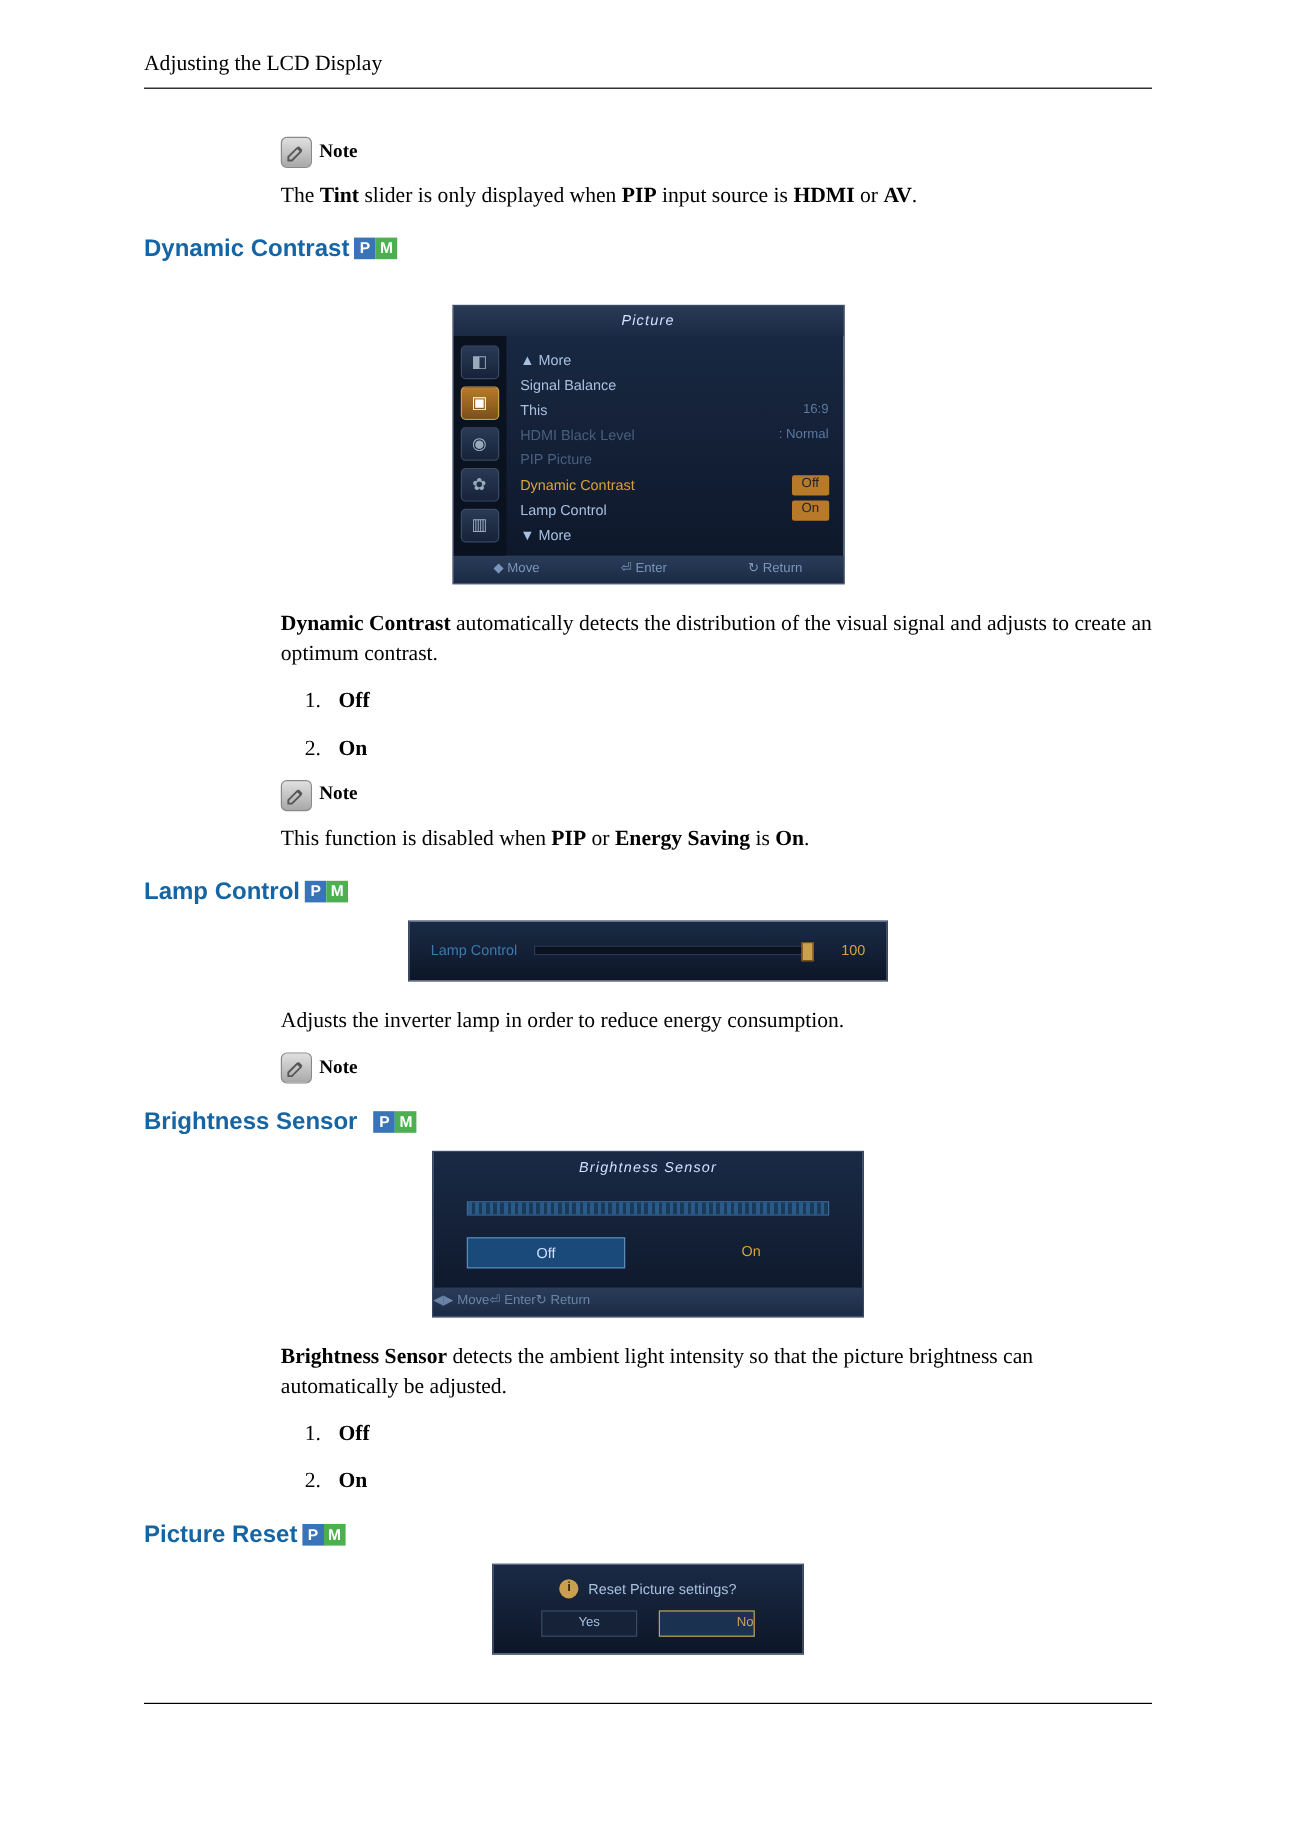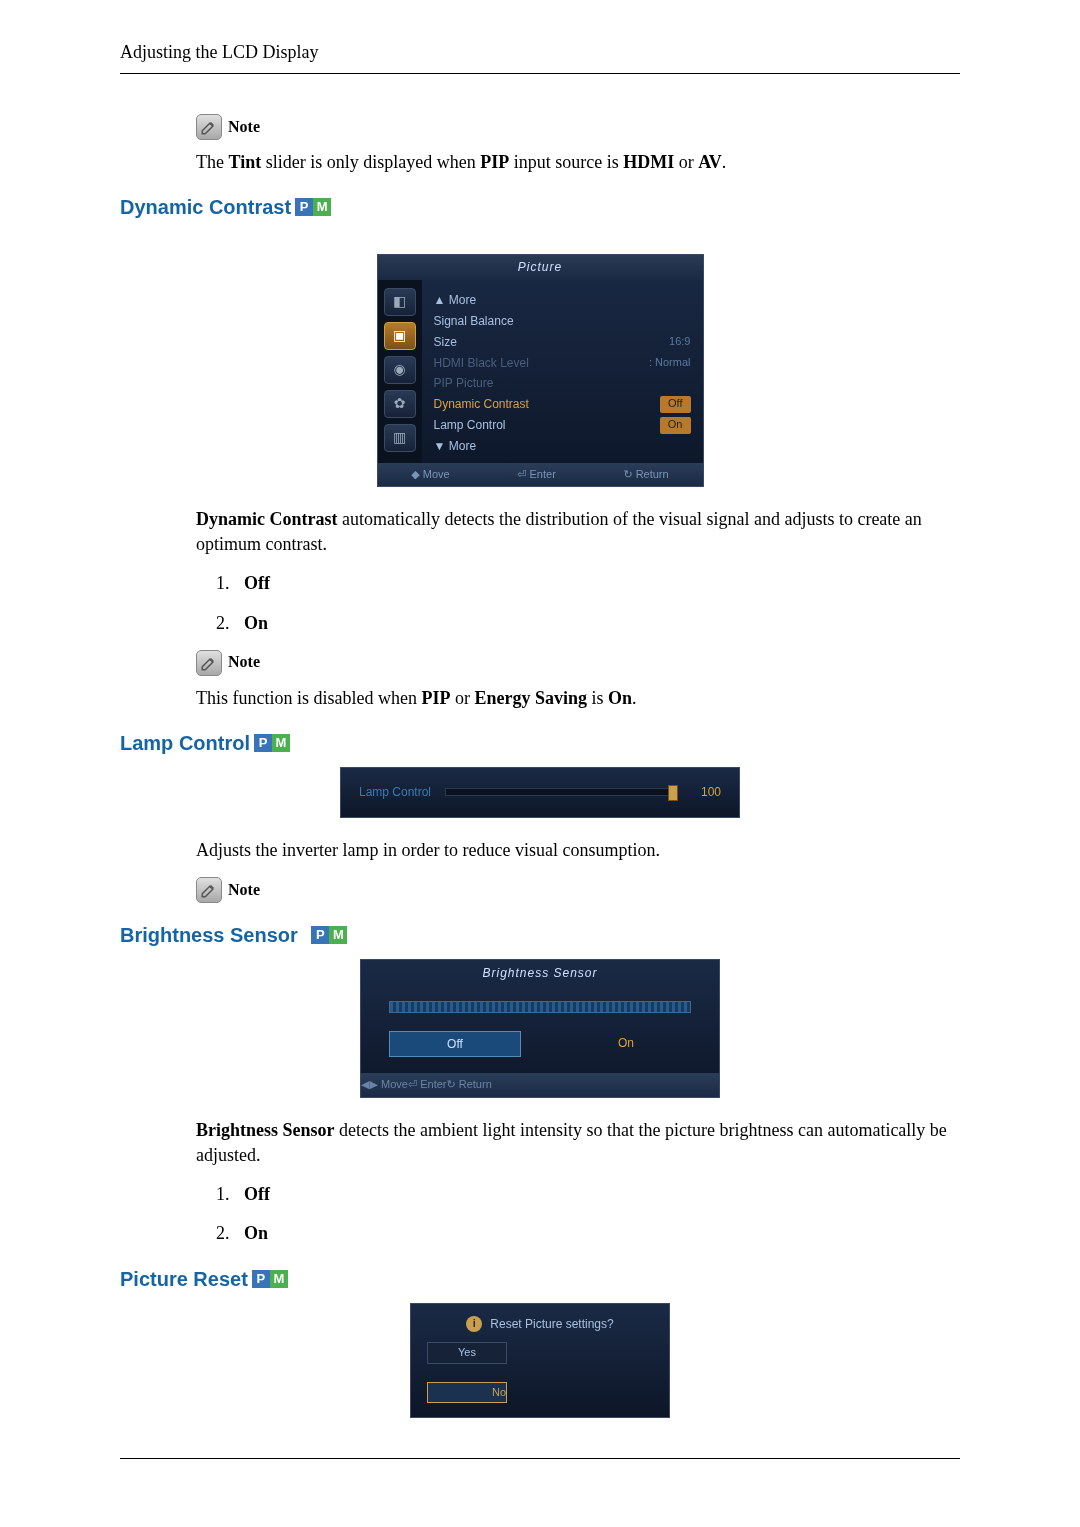--- a/index.html
+++ b/index.html
@@ -40,21 +40,21 @@
     font-family: Arial, sans-serif;
     font-weight: bold;
     font-size: 13px;
     color: #fff;
     text-align: center;
     line-height: 18px;
   }
   .pm-p { background: #3a74b8; }
   .pm-m { background: #4caf50; }
   .body-block {
-    margin-left: 76px;
+    margin-left: 114px;
   }
   .note-row {
     display: flex;
     align-items: center;
     gap: 6px;
     margin: 14px 0 10px 0;
   }
   .note-icon {
     width: 26px;
     height: 26px;
@@ -156,21 +156,21 @@
     width: 260px;
     background: linear-gradient(#1a2a45,#0d1628);
     border:1px solid #3a4a66;
     font-family: Arial, sans-serif;
     font-size:12px;
     color:#a8c0e0;
     padding:12px 16px 14px;
   }
   .scr4-msg { display:flex; align-items:center; gap:8px; justify-content:center; margin-bottom:10px;}
   .scr4-info { width:16px; height:16px; border-radius:50%; background:#caa050; color:#3a2a00; display:flex; align-items:center; justify-content:center; font-weight:bold; font-size:11px;}
-  .scr4-btns { display:flex; gap:18px; justify-content:center;flex-direction:column;}
+  .scr4-btns { display:flex; gap:18px; justify-content:center;}
   .scr4-btn { width:80px; text-align:center; padding:2px 0; border:1px solid #3a4a66; background:#162238; font-size:11px;}
   .scr4-btn.sel { border-color:#caa050; background:#1a3250; color:#caa050;text-align:right;}
 </style>
 </head>
 <body>
 
 <div class="header-title">Adjusting the LCD Display</div>
 <hr class="rule">
 
 <div class="body-block">
@@ -210,21 +210,21 @@
       <div class="scr1-list">
         <div class="srow">
             <span>▲ More</span>
             <span></span>
           </div>
         <div class="srow">
             <span>Signal Balance</span>
             <span class="val"></span>
           </div>
         <div class="srow">
-            <span>Size</span>
+            <span>This</span>
             <span class="val">16:9</span>
           </div>
         <div class="srow dim">
             <span>HDMI Black Level</span>
             <span class="val">: Normal</span>
           </div>
         <div class="srow dim">
             <span>PIP Picture</span>
             <span></span>
           </div>
@@ -284,21 +284,21 @@
   <div class="scr2">
     <span class="scr2-label">Lamp Control</span>
     <div class="scr2-track">
       <div class="scr2-thumb"></div>
     </div>
     <span class="scr2-val">100</span>
   </div>
 </div>
 
 <div class="body-block">
-  <p>Adjusts the inverter lamp in order to reduce visual consumption.</p>
+  <p>Adjusts the inverter lamp in order to reduce energy consumption.</p>
   <div class="note-row">
     <span class="note-icon">
       <svg viewBox="0 0 24 24">
           <path d="M3 17l10-10 4 4L7 21H3v-4z" fill="none" stroke="#555" stroke-width="2"></path>
           <path d="M14 6l4 4" stroke="#555" stroke-width="2"></path>
         </svg>
     </span>
     <span class="note-label">Note</span>
   </div>
 </div>

